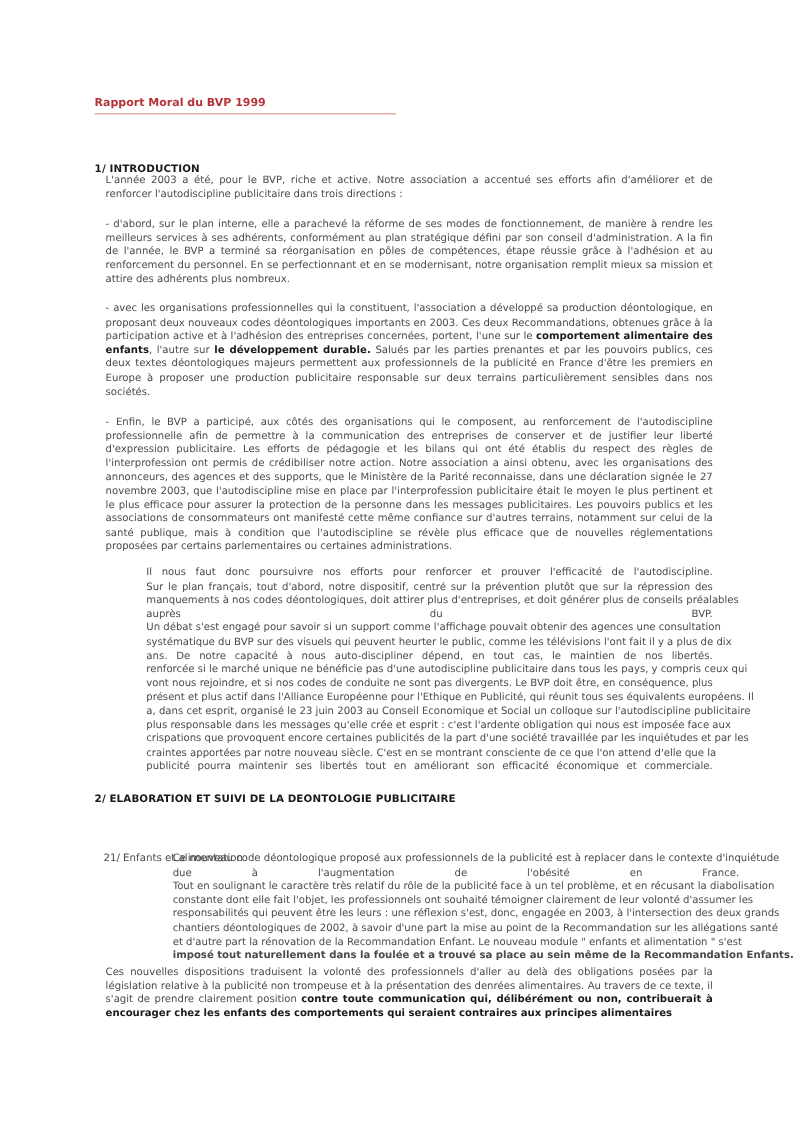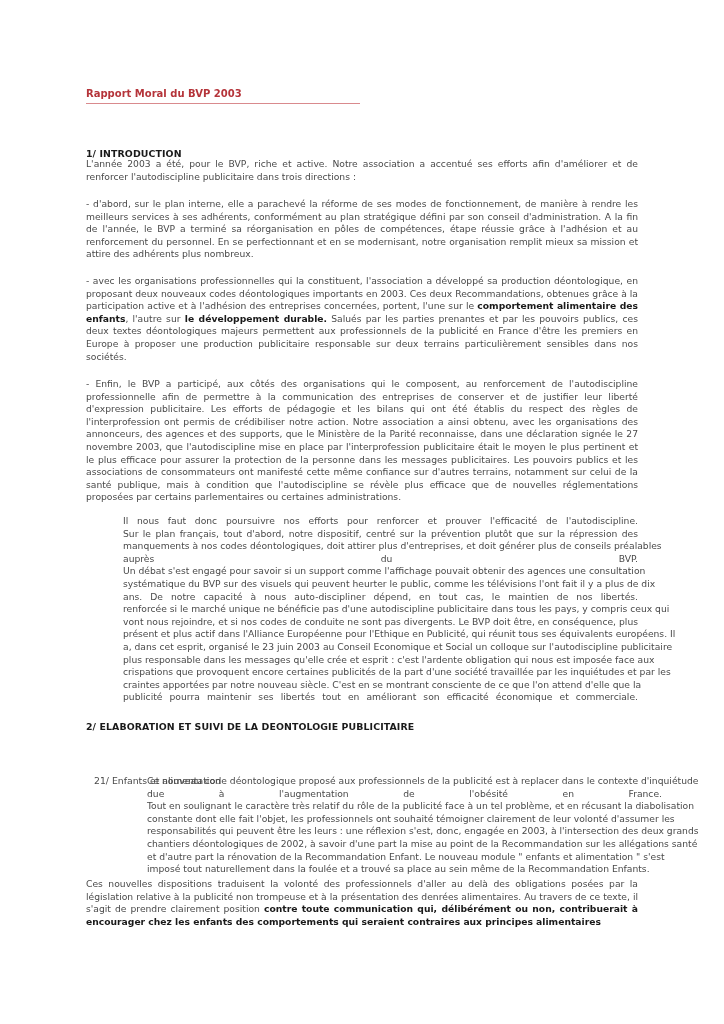--- a/index.html
+++ b/index.html
@@ -3,31 +3,31 @@
   <meta charset="utf-8">
   <style>
     html, body { margin: 0; padding: 0; background: #ffffff; }
     body { width: 724px; height: 1024px; position: relative; overflow: hidden;
       font-family: "DejaVu Sans", sans-serif; color: #4a4a4a; }
     .page { position: absolute; left: 86px; top: 0; width: 552px; }
     .doc-title { position: absolute; top: 88px; left: 0; font-size: 10px; font-weight: bold; color: #b5343a; }
     .title-rule { position: absolute; top: 103px; left: 0; width: 274px; height: 1px; background: #d98a8d; }
     .h1 { position: absolute; left: 0; font-size: 9.4px; font-weight: bold; color: #1a1a1a; letter-spacing: 0.1px; }
     .sub { position: absolute; left: 8px; font-size: 9.3px; color: #4a4a4a; }
-    .p { position: absolute; left: 0; width: 552px; font-size: 9.2px; line-height: 12.6px; text-align: justify; color: #4a4a4a; margin: 0; }
+    .p { position: absolute; left: 10px; width: 552px; font-size: 9.2px; line-height: 12.6px; text-align: justify; color: #4a4a4a; margin: 0; }
     .p b { color: #1a1a1a; }
     .line { display: block; text-align: justify; text-align-last: justify; white-space: nowrap; padding-left: 37px; }
-    .line.last { text-align-last: left; }
+    .line.last { text-align-last: left; font-weight: bold; }
   </style>
 </head>
 <body>
 
 <div class="page">
 
-  <div class="doc-title">Rapport Moral du BVP 2003</div>
+  <div class="doc-title">Rapport Moral du BVP 1999</div>
   <div class="title-rule"></div>
 
   <div class="h1" style="top:148px;">1/ INTRODUCTION</div>
 
   <p class="p" style="top:158px;">L'année 2003 a été, pour le BVP, riche et active. Notre association a accentué ses efforts afin d'améliorer et de renforcer l'autodiscipline publicitaire dans trois directions :</p>
 
   <p class="p" style="top:198px;">- d'abord, sur le plan interne, elle a parachevé la réforme de ses modes de fonctionnement, de manière à rendre les meilleurs services à ses adhérents, conformément au plan stratégique défini par son conseil d'administration. A la fin de l'année, le BVP a terminé sa réorganisation en pôles de compétences, étape réussie grâce à l'adhésion et au renforcement du personnel. En se perfectionnant et en se modernisant, notre organisation remplit mieux sa mission et attire des adhérents plus nombreux.</p>
 
   <p class="p" style="top:275px;"><span>- avec les organisations professionnelles qui la constituent, l'association a développé sa production déontologique, en proposant deux nouveaux codes déontologiques importants en 2003. Ces deux Recommandations, obtenues grâce à la participation active et à l'adhésion des entreprises concernées, portent, l'une sur le </span><b>comportement alimentaire des enfants</b><span>, l'autre sur </span><b>le développement durable.</b><span> Salués par les parties prenantes et par les pouvoirs publics, ces deux textes déontologiques majeurs permettent aux professionnels de la publicité en France d'être les premiers en Europe à proposer une production publicitaire responsable sur deux terrains particulièrement sensibles dans nos sociétés.</span></p>
 

